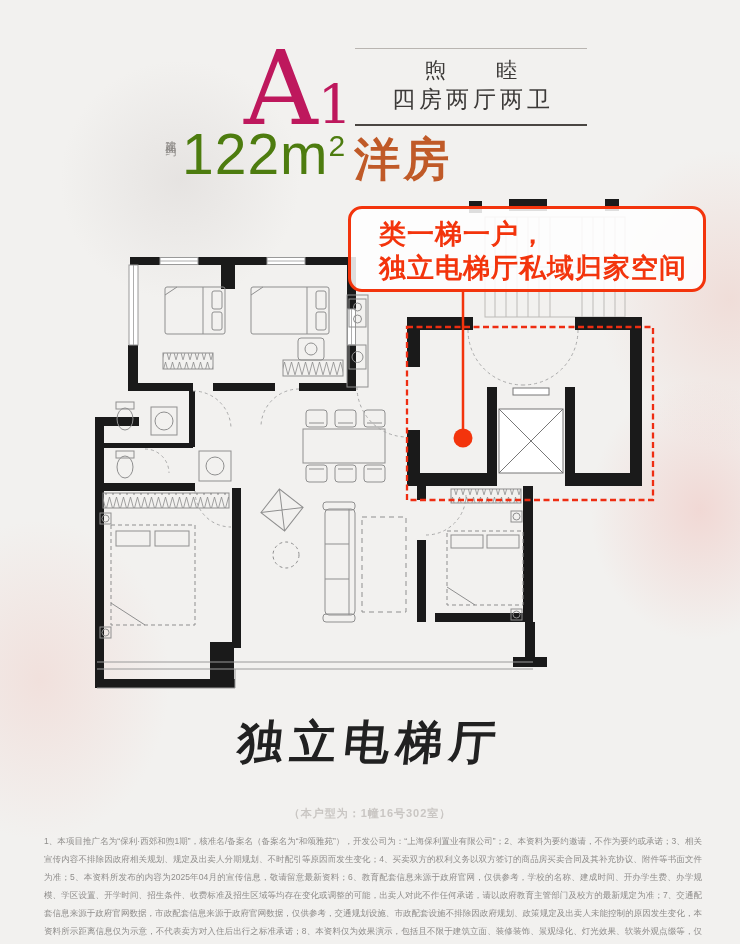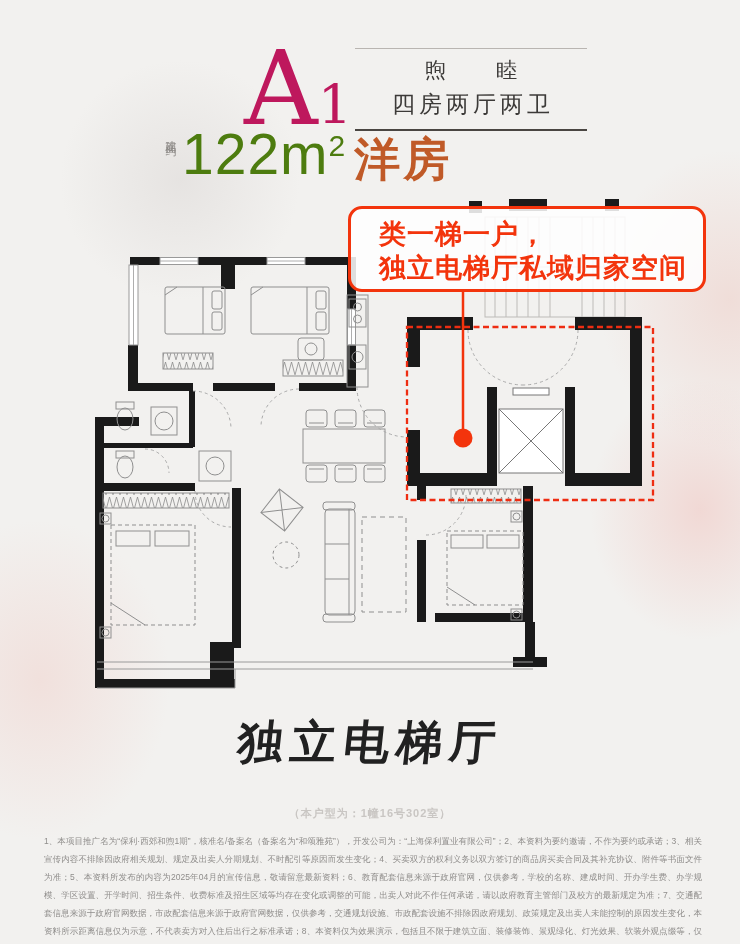--- a/index.html
+++ b/index.html
@@ -22,21 +22,21 @@
   }
   .unit-id .letter{font-size:102px;}
   .unit-id .number{font-size:54px;}
   .name-block{
     position:absolute;left:355px;top:48px;width:232px;
     border-top:1px solid #b9b5b1;border-bottom:2px solid #4a4642;
     text-align:center;padding:7px 0 9px 0;
     font-family:"DejaVu Serif","Liberation Serif",serif;color:#3c3a38;
   }
   .series-name{font-size:21px;letter-spacing:22px;text-indent:22px;}
-  .layout-type{font-size:23px;letter-spacing:4px;margin-top:5px;text-indent:4px;}
+  .layout-type{font-size:23px;letter-spacing:4px;text-indent:4px;}
 
   
   .area-row{position:absolute;left:163px;top:126px;display:flex;align-items:flex-end;}
   .area-prefix{
     writing-mode:vertical-rl;text-orientation:upright;
     font-size:11px;color:#8d8a87;letter-spacing:3px;height:44px;margin-bottom:8px;
   }
   .area-figure{color:#4d7c0f;font-size:57px;line-height:1;margin-left:4px;letter-spacing:1px;}
   .area-sup{font-size:30px;vertical-align:18px;}
   .area-product{color:#c05a28;font-size:46px;line-height:1.05;margin-left:8px;letter-spacing:3px;font-weight:600;text-align:right;}

